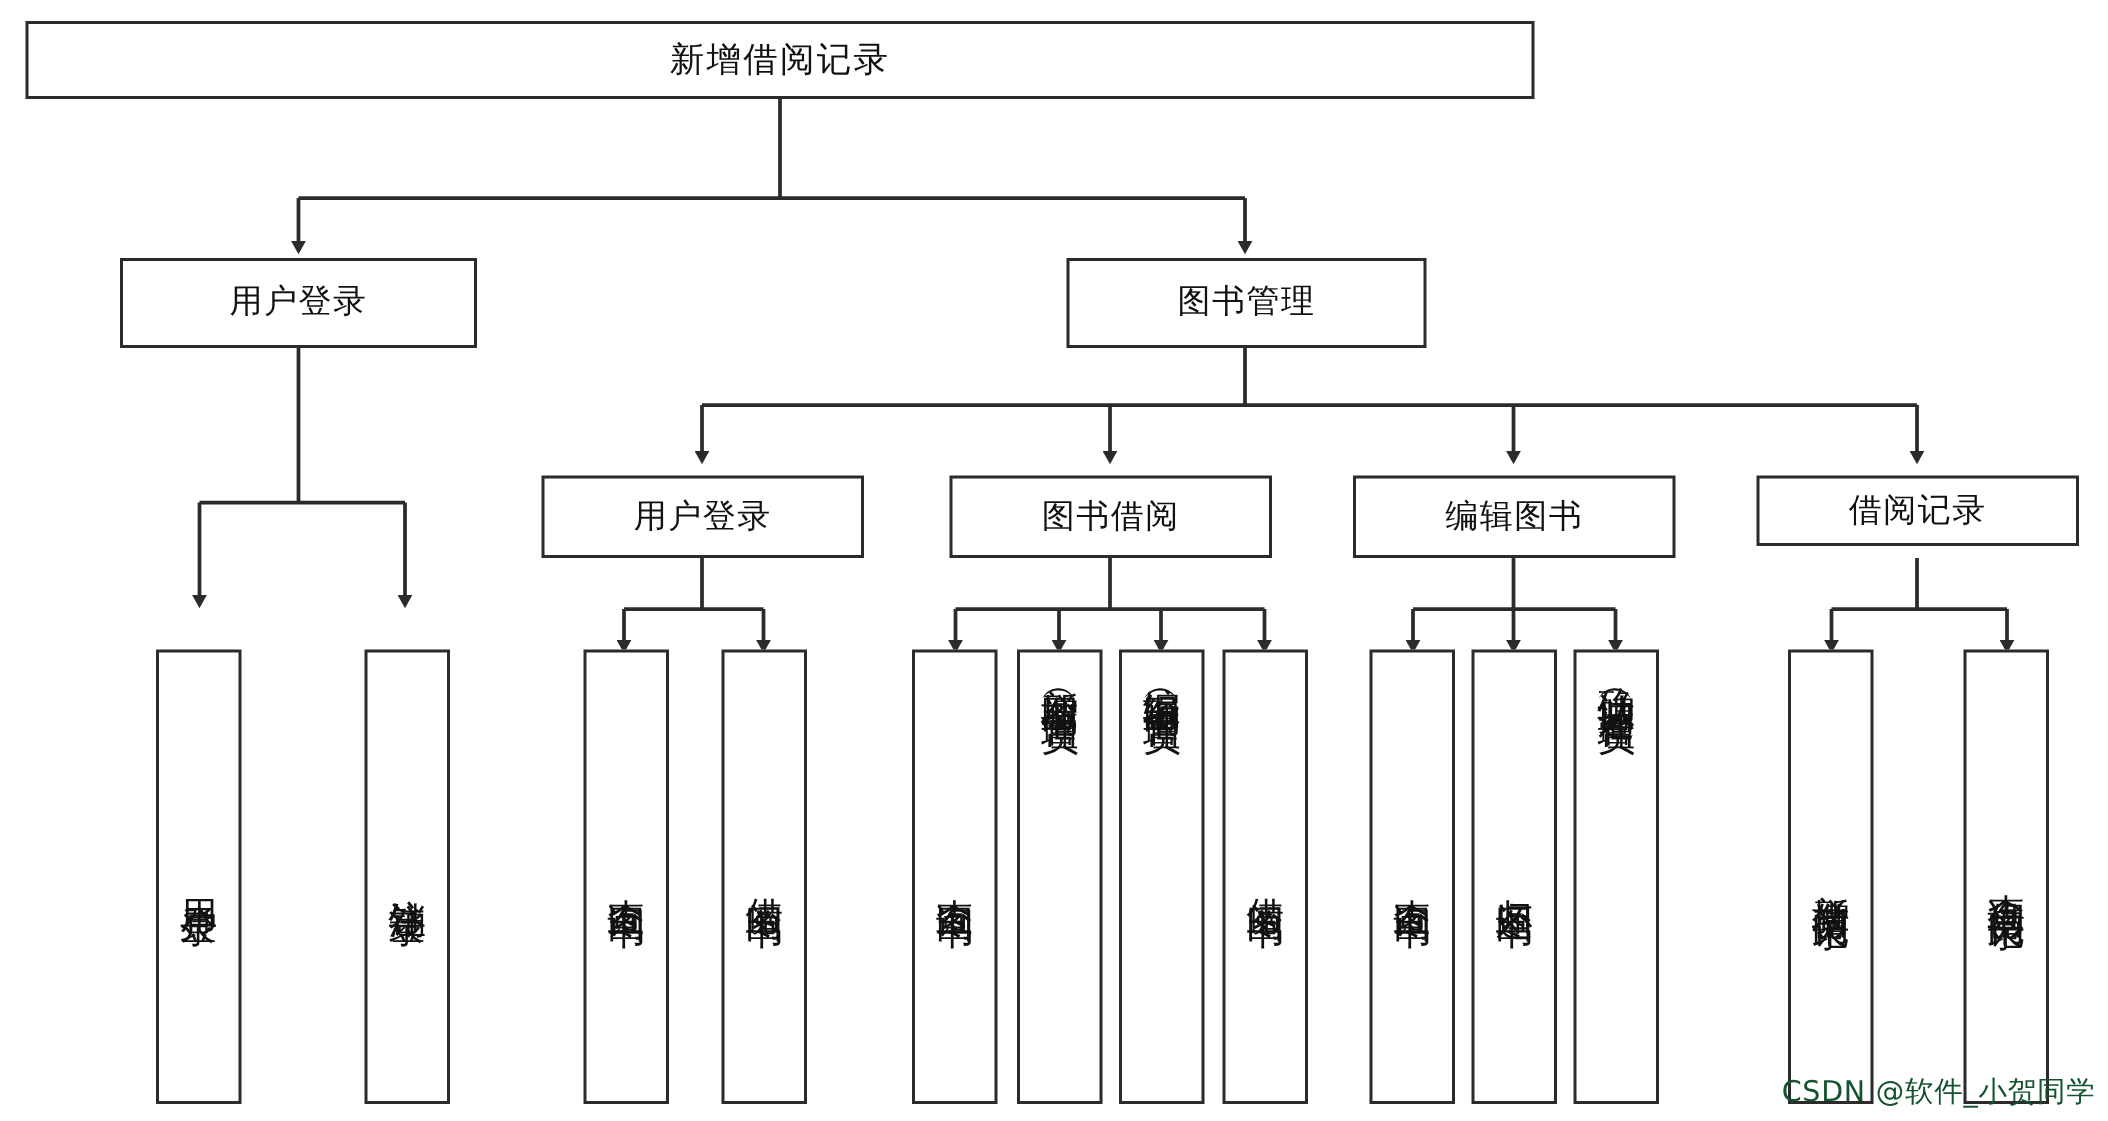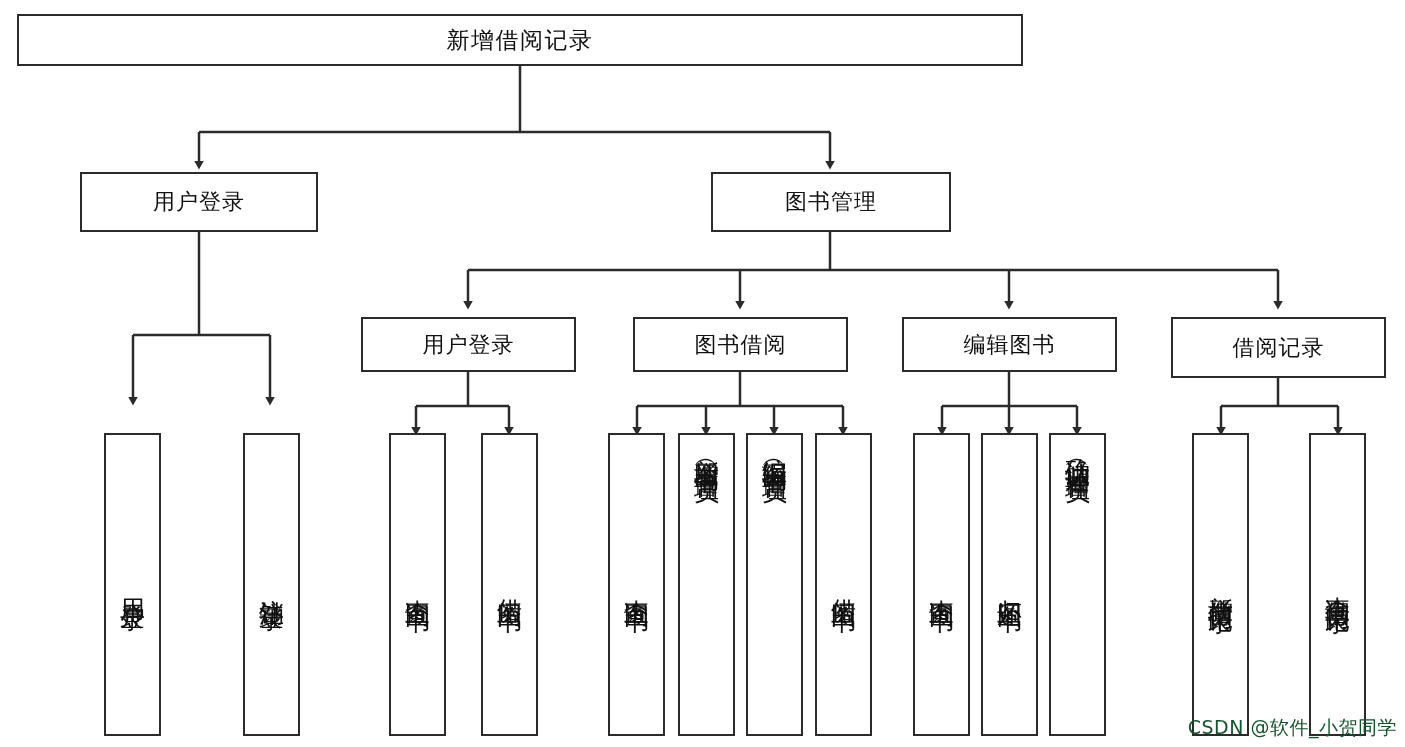--- a/index.html
+++ b/index.html
@@ -148,21 +148,21 @@
 
   <div class="node h" style="left:361px; top:317px; width:215px; height:55px;">
     <span class="lbl">用户登录</span>
   </div>
   <div class="node h" style="left:633px; top:317px; width:215px; height:55px;">
     <span class="lbl">图书借阅</span>
   </div>
   <div class="node h" style="left:902px; top:317px; width:215px; height:55px;">
     <span class="lbl">编辑图书</span>
   </div>
-  <div class="node h" style="left:1171px; top:317px; width:215px; height:61px;">
+  <div class="node h" style="left:1171px; top:317px; width:215px; height:47px;">
     <span class="lbl">借阅记录</span>
   </div>
 
   <div class="node v center" style="left:104px; top:433px; width:57px; height:303px;">
     <span class="lbl">用户登录</span>
   </div>
   <div class="node v center" style="left:243px; top:433px; width:57px; height:303px;">
     <span class="lbl">注销登录</span>
   </div>
 

